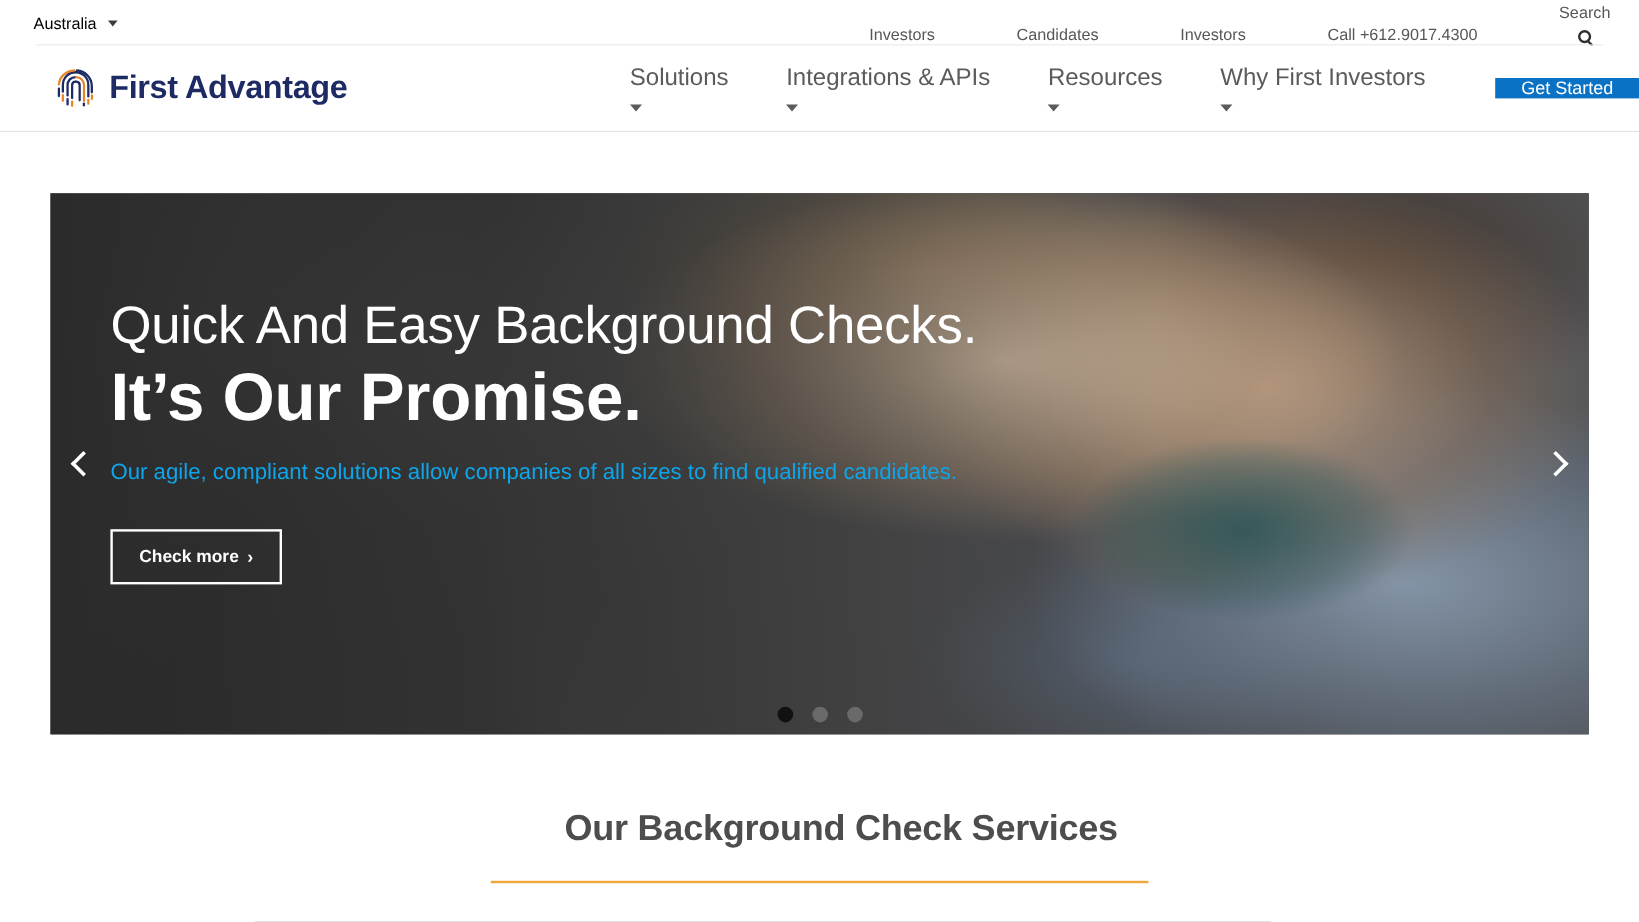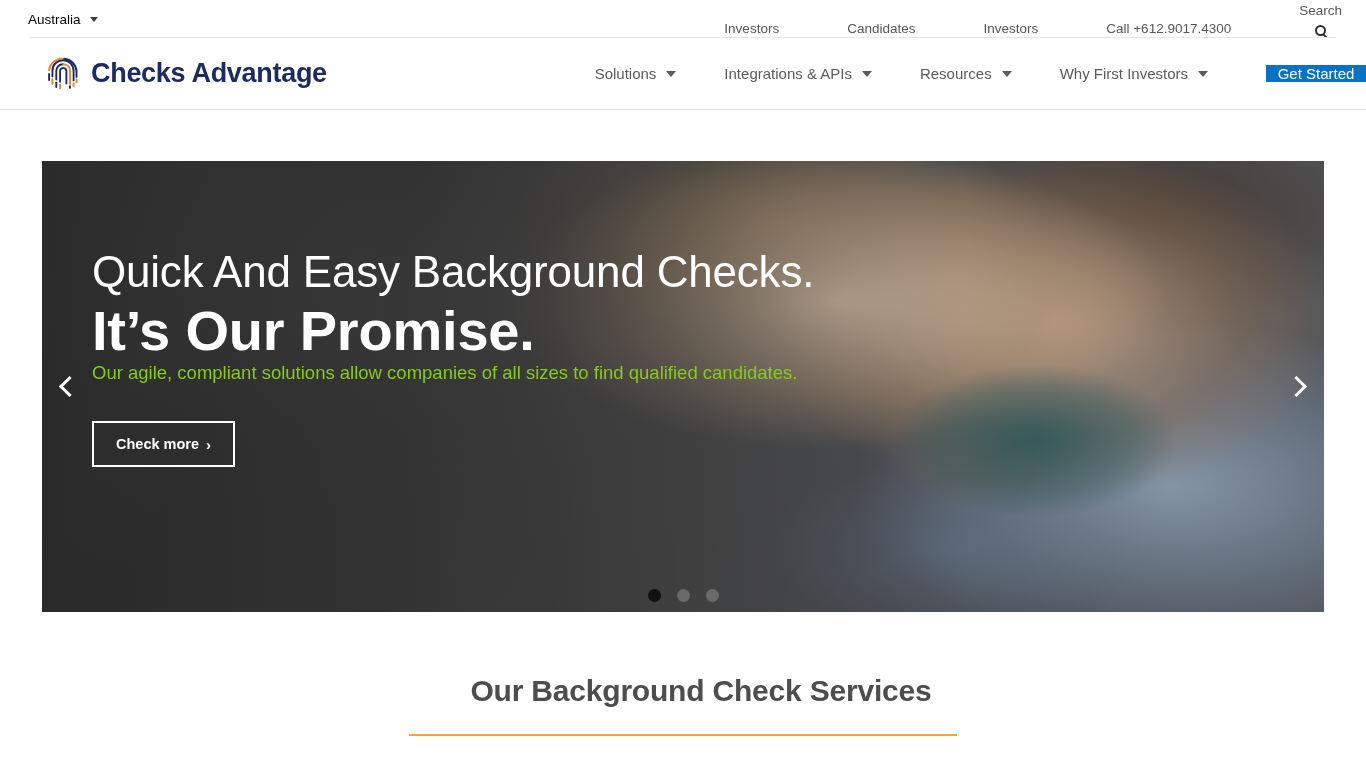--- a/index.html
+++ b/index.html
@@ -99,36 +99,37 @@
     white-space: nowrap;
   }
   .mainnav {
     margin-left: auto;
     display: flex;
     align-items: center;
     gap: 0;
     padding-right: 0;
   }
   .nav-item {
-    display: flex; align-items: center; gap: 10px;
+    display: flex; gap: 10px;
     color: #5b5b5b;
-    font-size: 15px;
+    font-size: 20px;
     text-decoration: none;
     padding: 0 24px;
     white-space: nowrap;
     cursor: pointer;
+    flex-direction: column;
   }
   .caret {
     width: 0; height: 0;
     border-left: 5.5px solid transparent;
     border-right: 5.5px solid transparent;
     border-top: 6.5px solid #5b5b5b;
   }
   .cta {
-    width: 100px;
+    width: 120px;
     margin-left: 34px;
     background: #0a72c4;
     color: #fff;
     font-size: 15px;
     display: flex;
     align-items: center;
     justify-content: center;
     text-decoration: none;
     border: none;
     cursor: pointer;
@@ -182,23 +183,24 @@
   }
   .hero-h1-strong {
     font-size: 56px;
     font-weight: bold;
     line-height: 1.12;
     letter-spacing: -0.2px;
     white-space: nowrap;
     margin-top: 4px;
   }
   .hero-sub {
+    margin-top: 20px;
     font-size: 18.5px;
     font-weight: 400;
-    color: #84cc16;
+    color: #0ea5e9;
     white-space: nowrap;
   }
   .hero-btn {
     display: inline-flex;
     align-items: center;
     gap: 7px;
     margin-top: 37px;
     padding: 13px 22px;
     border: 2px solid #ffffff;
     color: #fff;
@@ -302,21 +304,21 @@
           <path d="M14.1 28.6v3.6" stroke="#e8862a" stroke-width="1.9"></path>
           <path d="M27.6 27.2v3.2" stroke="#e8862a" stroke-width="1.9"></path>
           <path d="M23.9 30.3v1.6" stroke="#1d2a63" stroke-width="1.9"></path>
           <path d="M3.1 14.4C3.6 8 9.1 3 16 2.6" stroke="#e8862a" stroke-width="1.9"></path>
           <path d="M3.1 17.9v6.2" stroke="#1d2a63" stroke-width="1.9"></path>
           <path d="M18.2 2.7c6.7.6 12 5.9 12.3 12.6v5.6" stroke="#1d2a63" stroke-width="1.9"></path>
           <path d="M30.6 23.5v2.9" stroke="#e8862a" stroke-width="1.9"></path>
         </g>
       </svg>
     </span>
-    <span class="logo-text">Checks Advantage</span>
+    <span class="logo-text">First Advantage</span>
   </a>
 
   <nav class="mainnav">
     <a href="#" class="nav-item">
       <span>Solutions</span>
       <i class="caret"></i>
     </a>
     <a href="#" class="nav-item">
       <span>Integrations &amp; APIs</span>
       <i class="caret"></i>

